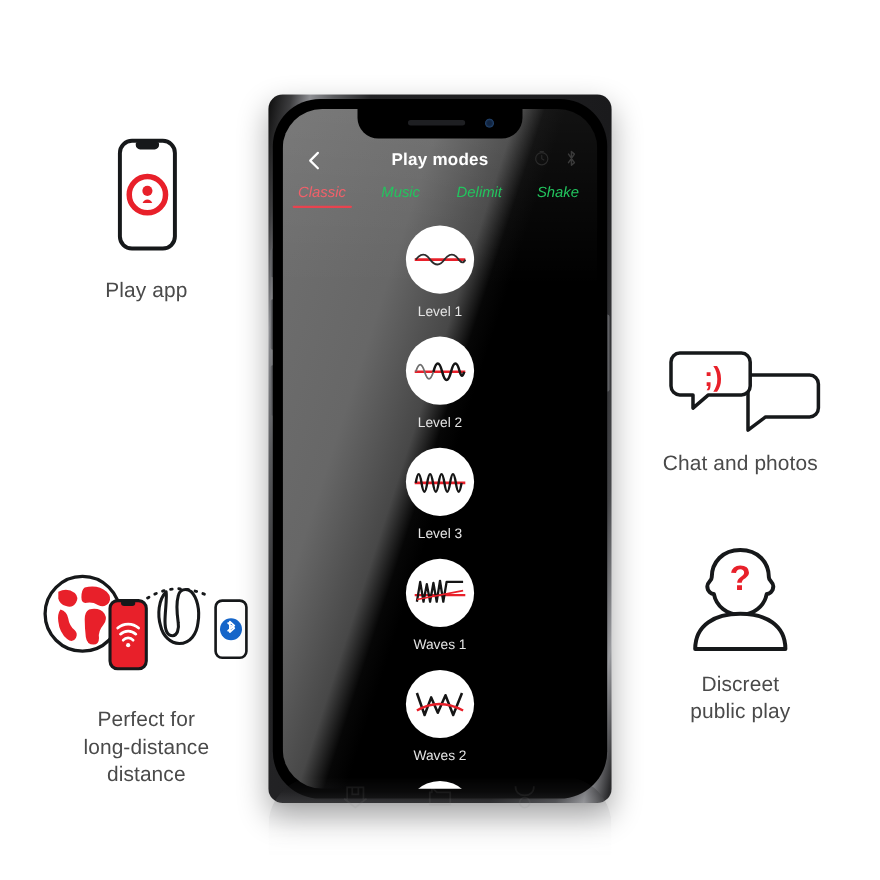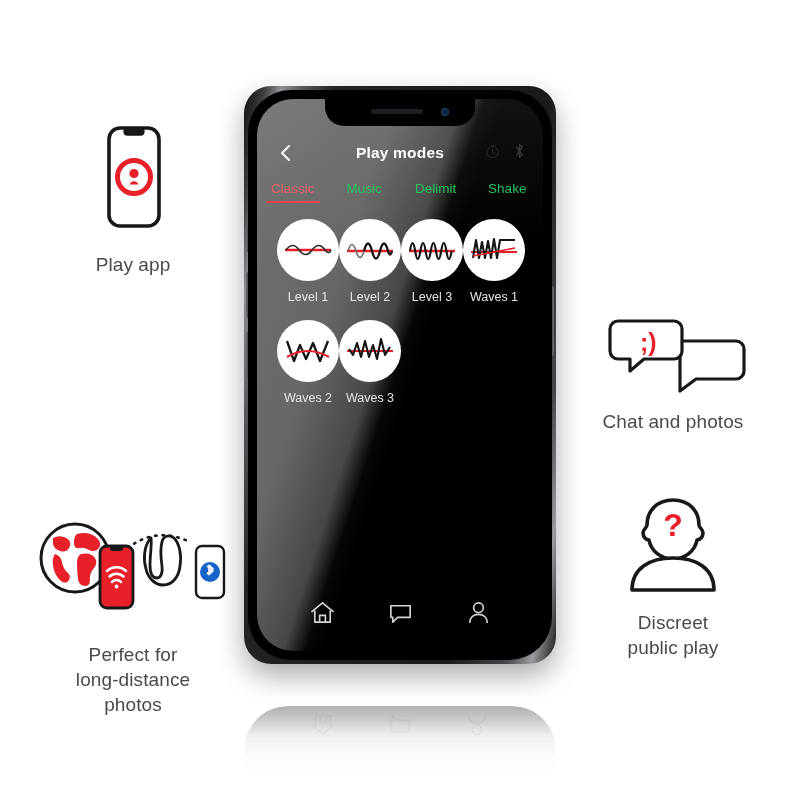--- a/index.html
+++ b/index.html
@@ -19,22 +19,22 @@
   #f-control      { left:18px;  top:325px; }
   #f-longdist     { left:18px;  top:508px; }
   #f-worldwide    { left:558px; top:143px; }
   #f-chat         { left:558px; top:313px; }
   #f-discreet     { left:558px; top:492px; }
 
   
   .phone-wrap { position:absolute; left:238px; top:86px; width:324px; height:625px; }
 
   .phone-body {
-    position:absolute; left:6px; top:0; width:312px; height:578px;
-    border-radius:27px;
+    position:absolute; left:6px; top:0; width:312px; height:644px;
+    border-radius:13px;
     background:linear-gradient(100deg,#0c0c0c 0%,#3d3d3f 5%,#8f9094 9%,
                #5a5b5e 14%,#232325 22%,#1a1a1c 74%,#46474a 88%,
                #9a9b9f 94%,#2a2a2c 99%);
     box-shadow:0 12px 28px rgba(0,0,0,.33);
   }
   .phone-inner {
     position:absolute; left:4px; top:4px; right:4px; bottom:4px;
     border-radius:43px; background:#000;
   }
   .screen {
@@ -67,29 +67,29 @@
   
   .app { position:absolute; inset:0; z-index:7; padding-top:36px;
          display:flex; flex-direction:column; }
   .app-head { position:relative; height:36px; display:flex; align-items:center;
               padding:0 18px; }
   .app-title { position:absolute; left:0; right:0; text-align:center;
                color:#fff; font-size:15.5px; font-weight:bold; letter-spacing:.2px; }
   .back-ico { width:22px; height:22px; position:relative; z-index:2; cursor:pointer; }
   .head-right { margin-left:auto; display:flex; gap:14px; align-items:center; z-index:2; }
 
-  .tabs { display:flex; margin-top:10px; padding:0 0; }
+  .tabs { display:flex; margin-top:10px; padding:0 0;font-style:italic; }
   .tab { flex:1; text-align:center; font-size:13.5px; color:#22c55e;
          padding-bottom:7px; position:relative; cursor:pointer; }
   .tab.active { color:#f2606a; }
   .tab.active:after { content:""; position:absolute; left:12%; right:12%;
     bottom:0; height:2px; background:#e8434f; border-radius:2px; }
 
   .grid { margin-top:16px; padding:0 20px; display:grid;
-          grid-template-columns:repeat(4,1fr); row-gap:16px;text-align:center; }
+          grid-template-columns:repeat(1,1fr); row-gap:16px;text-align:center; }
   .mode { display:flex; flex-direction:column; align-items:center; cursor:pointer; }
   .disc { width:62px; height:62px; border-radius:50%; background:#fff;
           display:flex; align-items:center; justify-content:center; }
   .mode .lbl { margin-top:9px; color:#e4e4e4; font-size:12.5px; }
 
   .navbar { margin-top:auto; height:64px; display:flex; align-items:center;
             justify-content:space-around; padding:0 26px 10px; }
   .nav-item { cursor:pointer; opacity:.92; }
 
   
@@ -147,21 +147,21 @@
                  c2 -12 -1 -23 -6 -28 c-5 -4 -11 -2 -12 4 c-2 7 -1 17 0 24
                  c1 6 -1 12 -5 12 c-5 0 -7 -6 -7 -13 c0 -10 2 -21 1 -27 z" fill="#fff" stroke="#16181a" stroke-width="2.8" stroke-linejoin="round"></path>
         <rect x="163" y="38" width="28" height="52" rx="6" ry="6" fill="#fff" stroke="#16181a" stroke-width="2.4"></rect>
         <circle cx="177" cy="64" r="10" fill="#1565c9"></circle>
         <path d="M174.4 58.4 l5.6 4.6 l-4 3.6 v-9.4 l4 3.6 l-5.6 4.6" fill="none" stroke="#fff" stroke-width="1.6" stroke-linejoin="round" stroke-linecap="round"></path>
       </svg>
     </div>
     <div class="cap">
       <span>Perfect for</span><br>
       <span>long-distance</span><br>
-      <span>photos</span>
+      <span>distance</span>
     </div>
   </div>
 
 
   <div class="feature" id="f-chat">
     <div class="art">
       <svg width="170" height="82" viewBox="0 0 170 82">
         <path d="M92 28 h56 a8 8 0 0 1 8 8 v22 a8 8 0 0 1 -8 8 h-40 l-16 12 z" fill="#fff" stroke="#16181a" stroke-width="3.2" stroke-linejoin="round"></path>
         <path d="M30 8 h56 a8 8 0 0 1 8 8 v22 a8 8 0 0 1 -8 8 h-30 l-14 12 v-12
                  h-12 a8 8 0 0 1 -8 -8 v-22 a8 8 0 0 1 8 -8 z" fill="#fff" stroke="#16181a" stroke-width="3.2" stroke-linejoin="round"></path>

